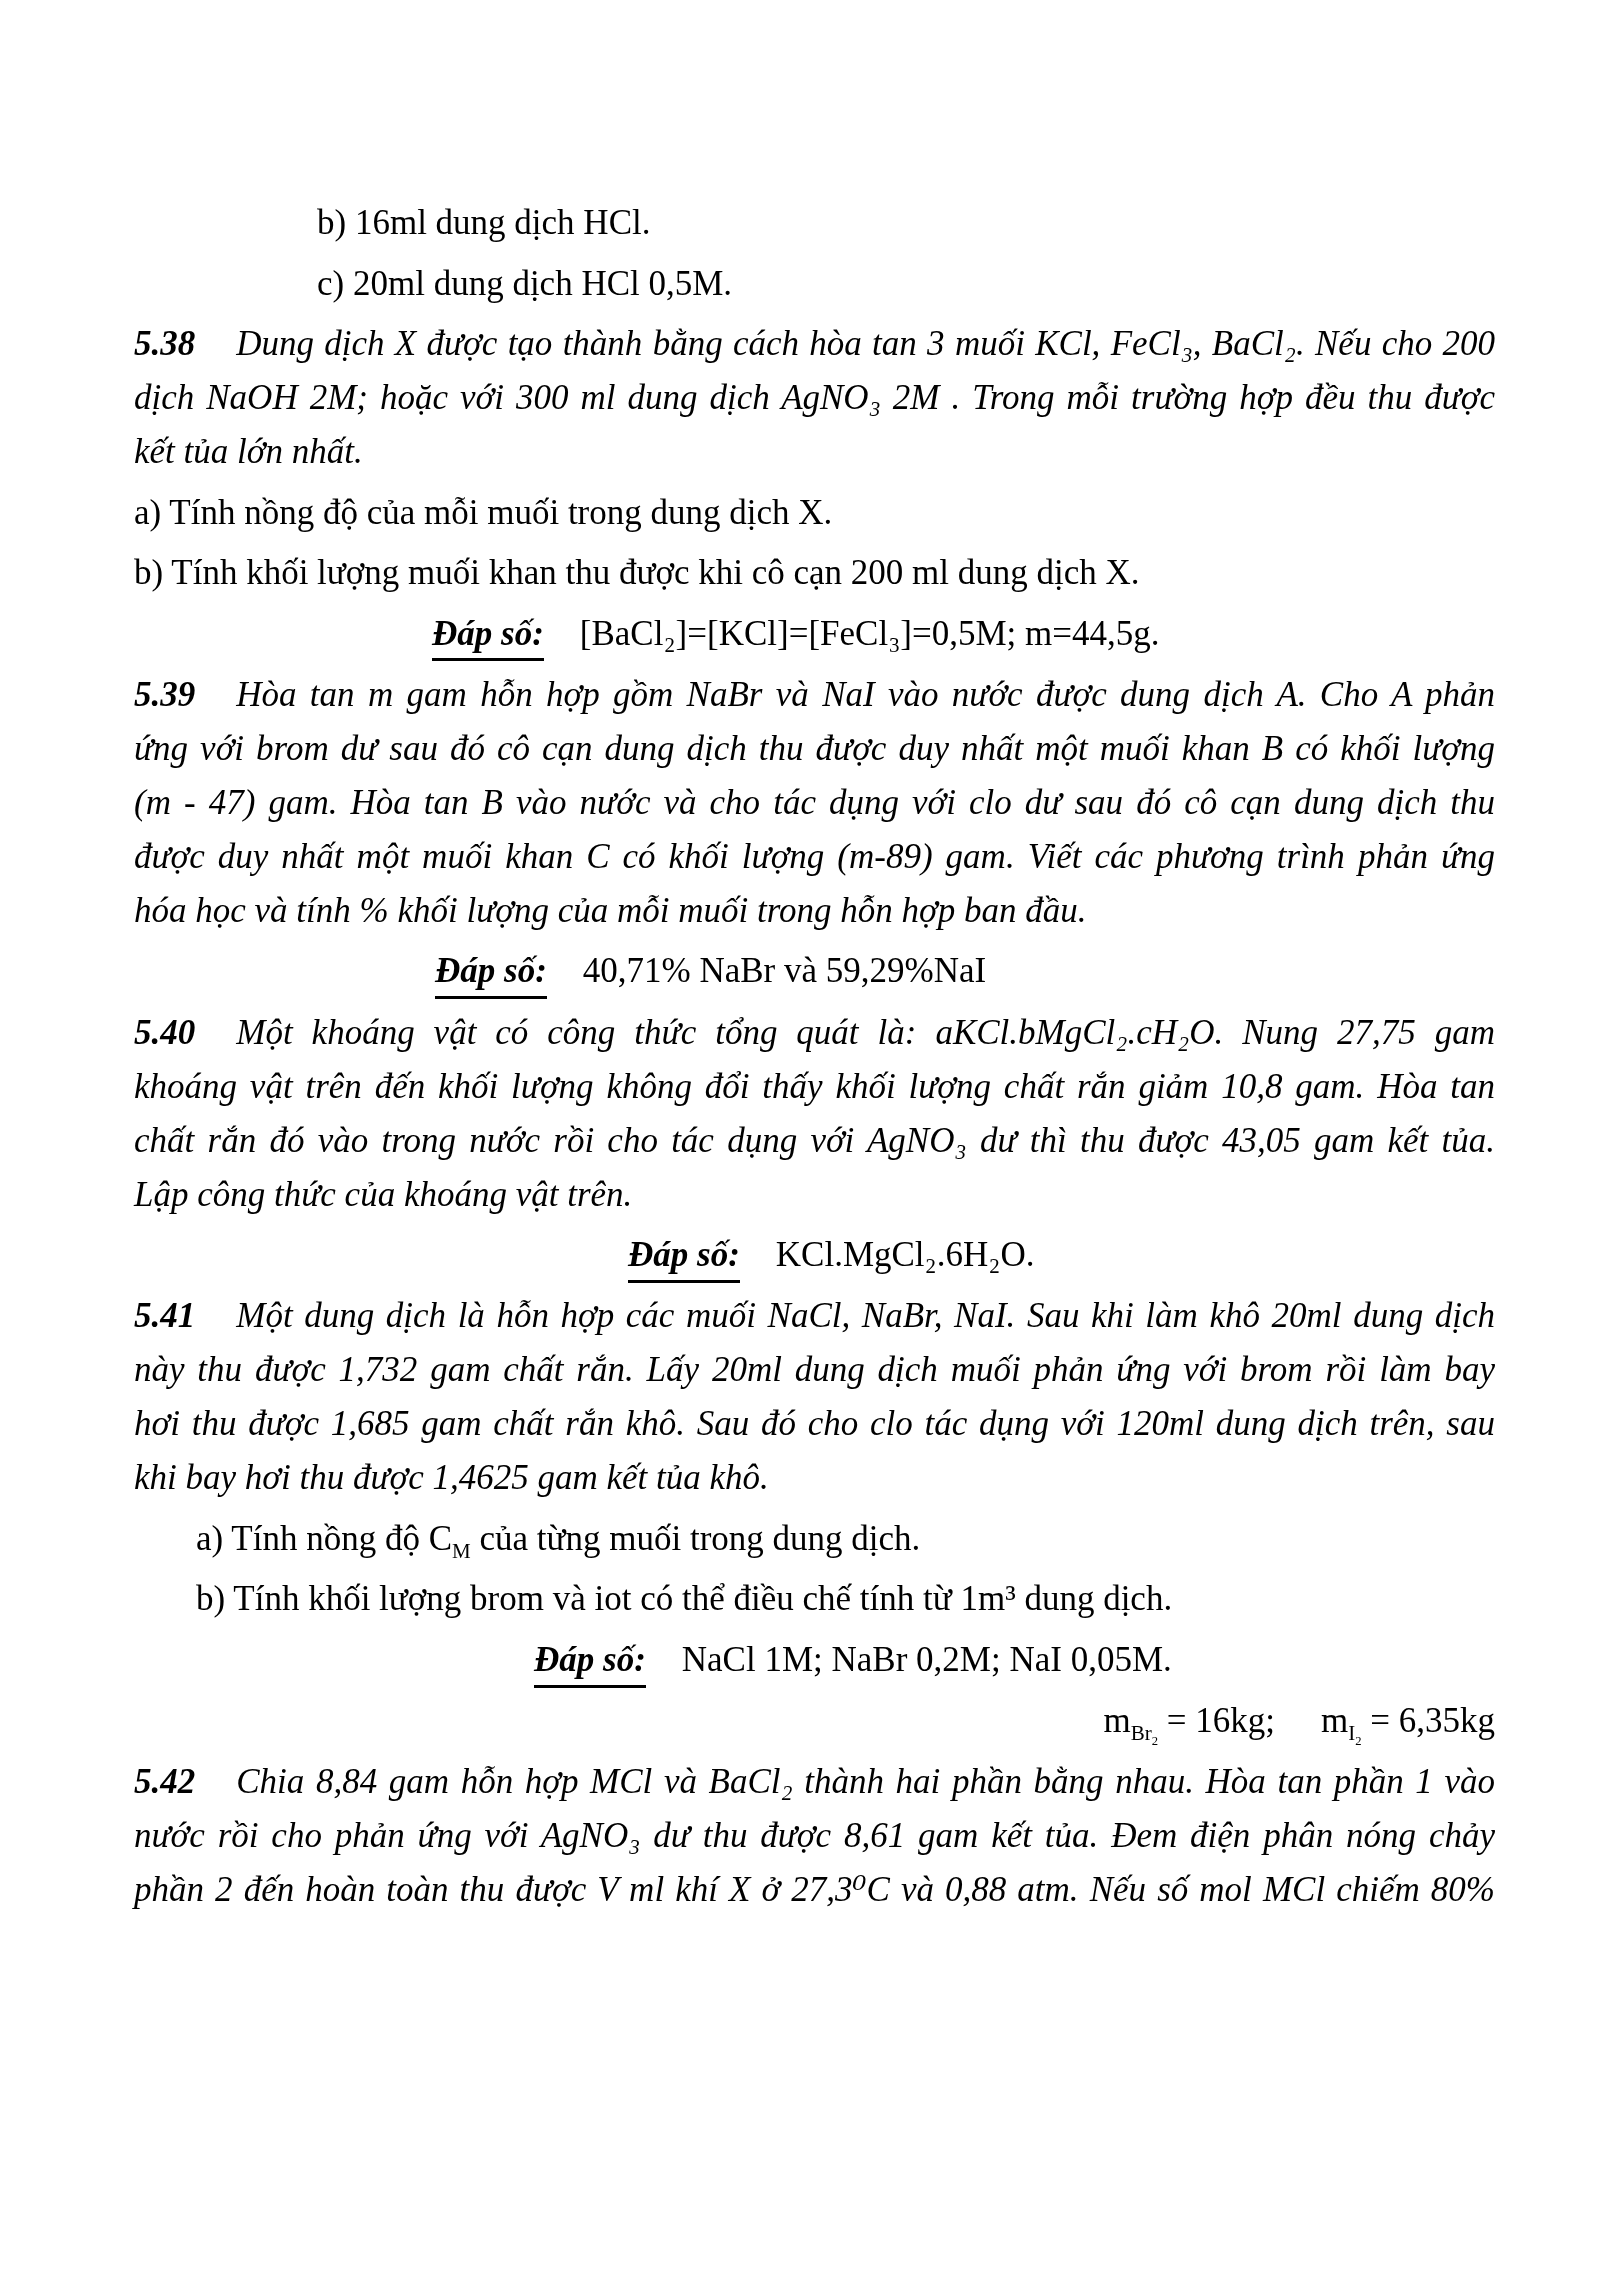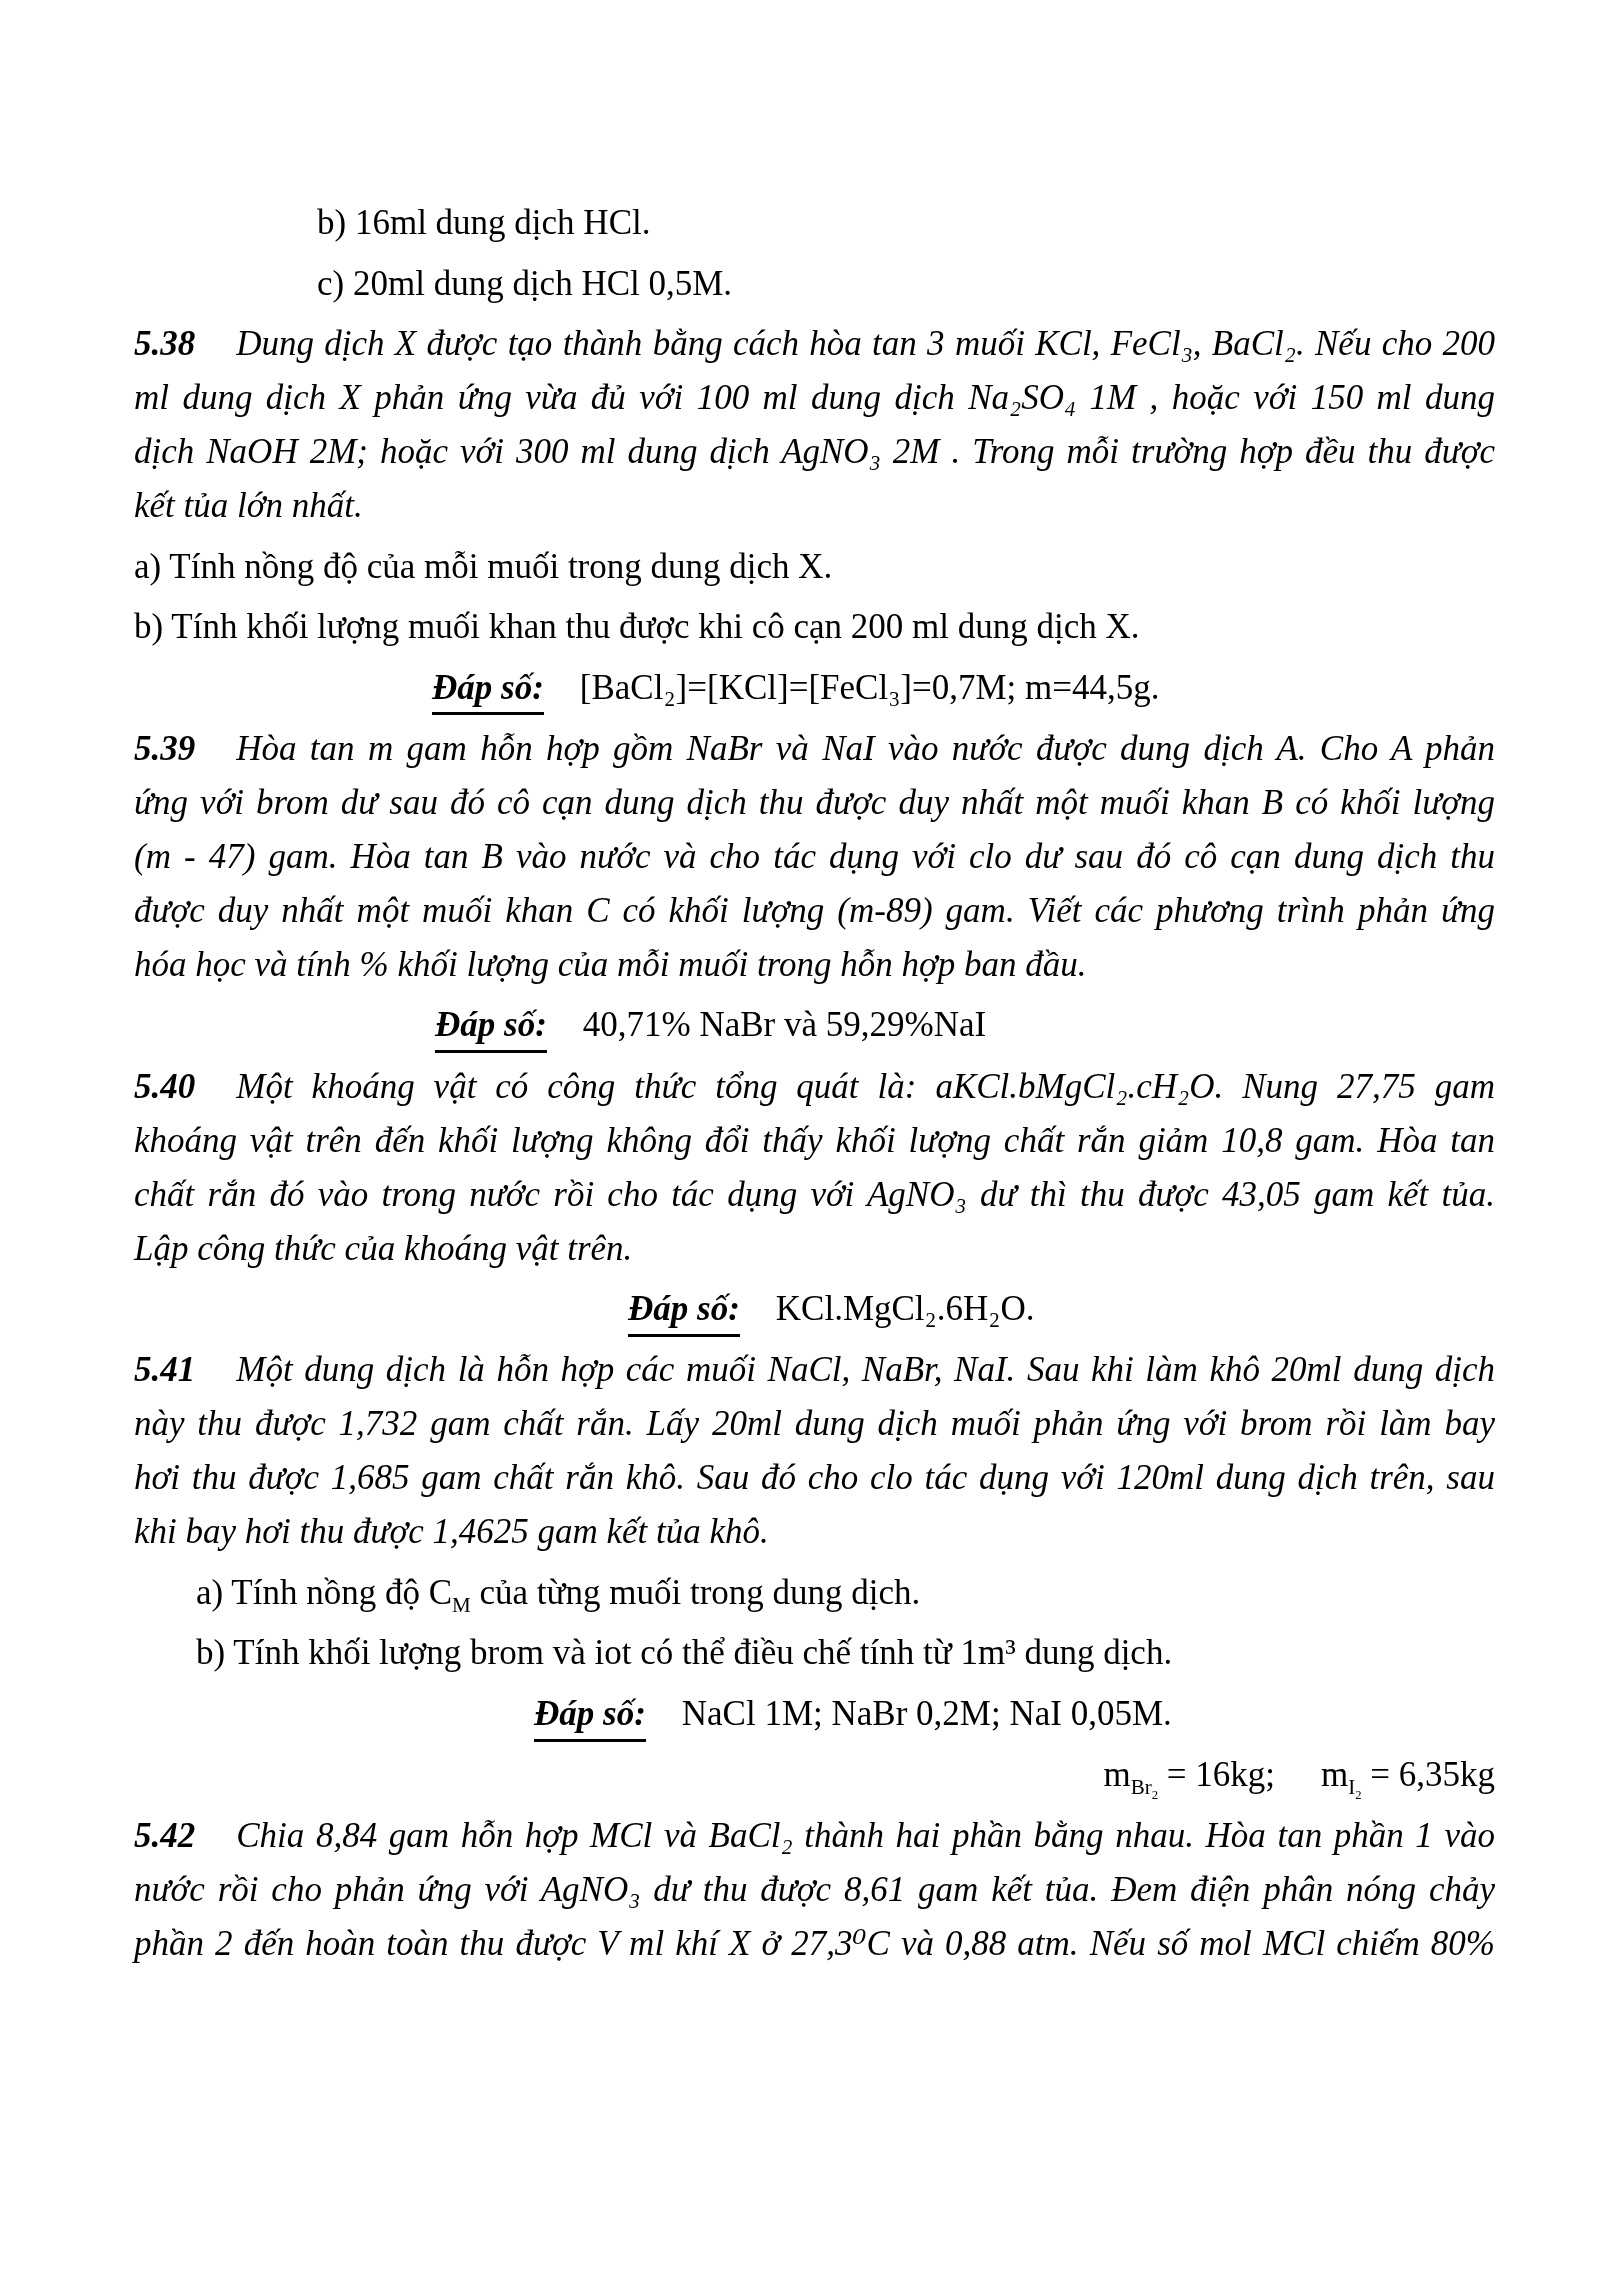--- a/index.html
+++ b/index.html
@@ -51,30 +51,29 @@
     <span>b) 16ml dung dịch HCl.</span>
   </div>
   <div class="single indent-deep">
     <span>c) 20ml dung dịch HCl 0,5M.</span>
   </div>
 
   <section class="para">
     <div class="pline">
       <span class="num">5.38</span><span>Dung dịch X được tạo thành bằng cách hòa tan 3 muối KCl, FeCl₃, BaCl₂. Nếu cho 200</span>
     </div>
-    <div class="pline">ml dung dịch X phản ứng vừa đủ với 100 ml dung dịch Na₂SO₄ 1M , hoặc với 150 ml dung</div>
     <div class="pline">dịch NaOH 2M; hoặc với 300 ml dung dịch AgNO₃ 2M . Trong mỗi trường hợp đều thu được</div>
     <div class="pline last">kết tủa lớn nhất.</div>
   </section>
 
   <div class="single">a) Tính nồng độ của mỗi muối trong dung dịch X.</div>
   <div class="single">b) Tính khối lượng muối khan thu được khi cô cạn 200 ml dung dịch X.</div>
 
   <div class="answer-row ans-538">
-    <span class="ans-label">Đáp số:</span><span>[BaCl₂]=[KCl]=[FeCl₃]=0,7M;  m=44,5g.</span>
+    <span class="ans-label">Đáp số:</span><span>[BaCl₂]=[KCl]=[FeCl₃]=0,5M;  m=44,5g.</span>
   </div>
 
   <section class="para">
     <div class="pline">
       <span class="num">5.39</span><span>Hòa tan m gam hỗn hợp gồm NaBr và NaI vào nước được dung dịch A. Cho A phản</span>
     </div>
     <div class="pline">ứng với brom dư sau đó cô cạn dung dịch thu được duy nhất một muối khan B có khối lượng</div>
     <div class="pline">(m - 47) gam. Hòa tan B vào nước và cho tác dụng với clo dư sau đó cô cạn dung dịch thu</div>
     <div class="pline">được duy nhất một muối khan C có khối lượng (m-89) gam. Viết các phương trình phản ứng</div>
     <div class="pline last">hóa học và tính % khối lượng của mỗi muối trong hỗn hợp ban đầu.</div>

